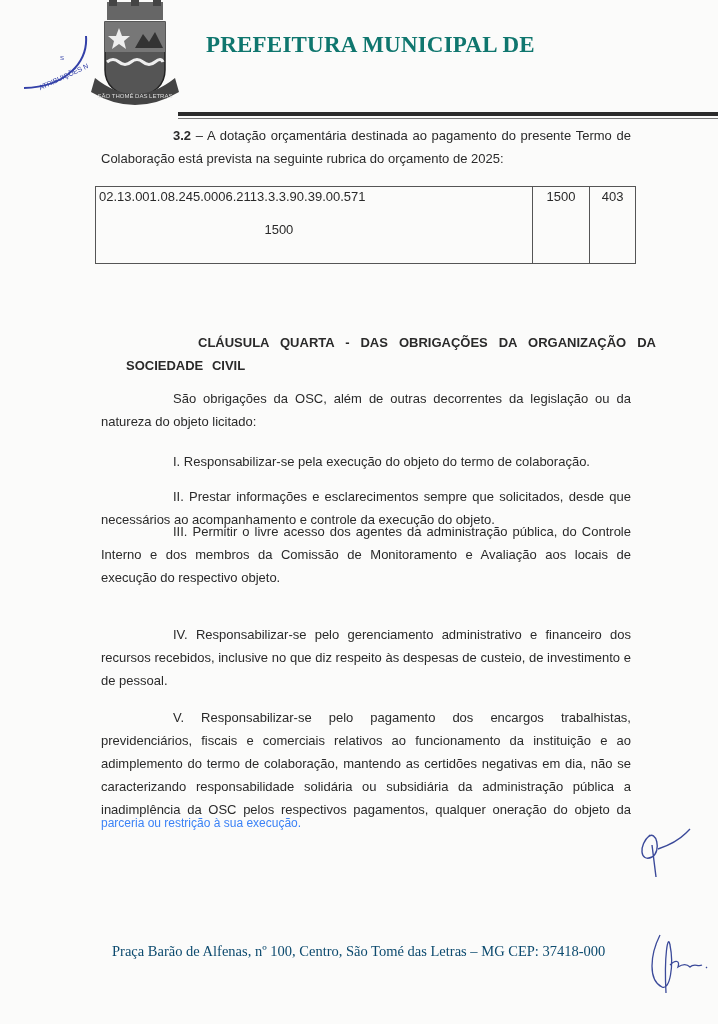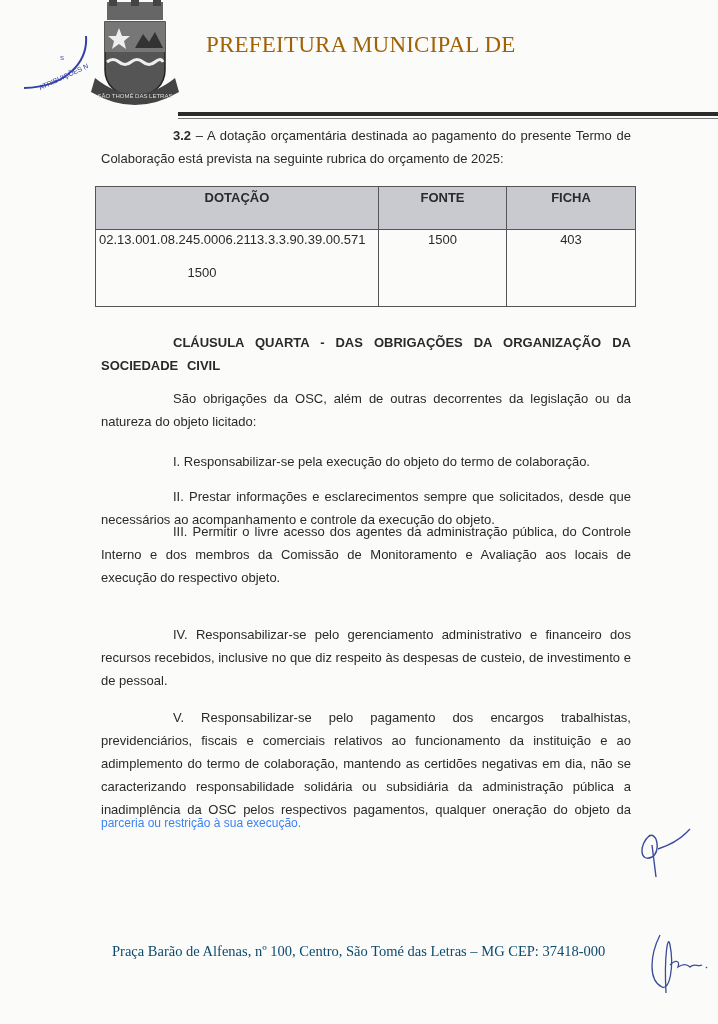--- a/index.html
+++ b/index.html
@@ -1,19 +1,19 @@
 <!DOCTYPE html>
 <html><head>
 <meta charset="utf-8">
 <style>
   html, body { margin:0; padding:0; }
   body { width:718px; height:1024px; background:#fbfbfa; position:relative; overflow:hidden; font-family:"Liberation Sans", sans-serif; color:#2a2a2a; }
   .crest { position:absolute; left:85px; top:0; width:100px; height:108px; }
   .stamp { position:absolute; left:16px; top:32px; width:72px; height:60px; }
-  .header-title { position:absolute; left:206px; top:32px; font-family:"Liberation Serif", serif; font-weight:normal; font-size:23px; line-height:25px; color:#a16207; letter-spacing:0.2px; }
+  .header-title { position:absolute; left:206px; top:32px; font-family:"Liberation Serif", serif; font-weight:bold; font-size:23px; line-height:25px; color:#0f766e; letter-spacing:0.2px; }
   .rule { position:absolute; left:178px; right:0; top:112px; height:4px; background:#2b2b2b; }
   .rule2 { position:absolute; left:178px; right:0; top:118px; height:1px; background:#777; }
   .p { position:absolute; left:101px; width:530px; font-size:13px; line-height:23px; text-align:justify; }
   .indent { text-indent:72px; }
   table.dot { position:absolute; left:95px; top:186px; width:541px; border-collapse:collapse; font-size:13px; }
   table.dot td, table.dot th { border:1px solid #555; }
   table.dot th { background:#c9c9d0; height:38px; font-weight:bold; vertical-align:top; padding-top:3px; font-size:13px; }
   table.dot td { vertical-align:top; text-align:center; height:72px; padding:2px 3px; }
   .cell-dot { text-align:left !important; }
   .cell-dot .l2 { display:block; text-align:center; margin-top:18px; padding-right:70px; }
@@ -51,37 +51,32 @@
 </div>
 <div class="rule"></div>
 <div class="rule2"></div>
 
 <div class="p indent" style="top:124px;">
   <span class="bold">3.2</span><span> – A dotação orçamentária destinada ao pagamento do presente Termo de Colaboração está prevista na seguinte rubrica do orçamento de 2025:</span>
 </div>
 
 <table class="dot">
   <tbody>
-      <tr>
-    <th style="width:280px;">DOTAÇÃO</th>
-    <th style="width:125px;">FONTE</th>
-    <th>FICHA</th>
-  </tr>
   <tr>
     <td class="cell-dot">
       <span>02.13.001.08.245.0006.2113.3.3.90.39.00.571</span>
       <span class="l2">1500</span>
     </td>
     <td>1500</td>
     <td>403</td>
   </tr>
 </tbody>
   </table>
 
-<div class="p indent bold" style="top:331px; word-spacing:5px;">CLÁUSULA QUARTA - DAS OBRIGAÇÕES DA ORGANIZAÇÃO DA SOCIEDADE CIVIL</div>
+<div class="p indent bold" style="top:331px; word-spacing:5px;margin-left:25px;">CLÁUSULA QUARTA - DAS OBRIGAÇÕES DA ORGANIZAÇÃO DA SOCIEDADE CIVIL</div>
 
 <div class="p indent" style="top:387px;">São obrigações da OSC, além de outras decorrentes da legislação ou da natureza do objeto licitado:</div>
 
 <div class="p indent" style="top:450px;">I. Responsabilizar-se pela execução do objeto do termo de colaboração.</div>
 
 <div class="p indent" style="top:485px;">II. Prestar informações e esclarecimentos sempre que solicitados, desde que necessários ao acompanhamento e controle da execução do objeto.</div>
 
 <div class="p indent" style="top:520px;">III. Permitir o livre acesso dos agentes da administração pública, do Controle Interno e dos membros da Comissão de Monitoramento e Avaliação aos locais de execução do respectivo objeto.</div>
 
 <div class="p indent" style="top:623px;">IV. Responsabilizar-se pelo gerenciamento administrativo e financeiro dos recursos recebidos, inclusive no que diz respeito às despesas de custeio, de investimento e de pessoal.</div>

